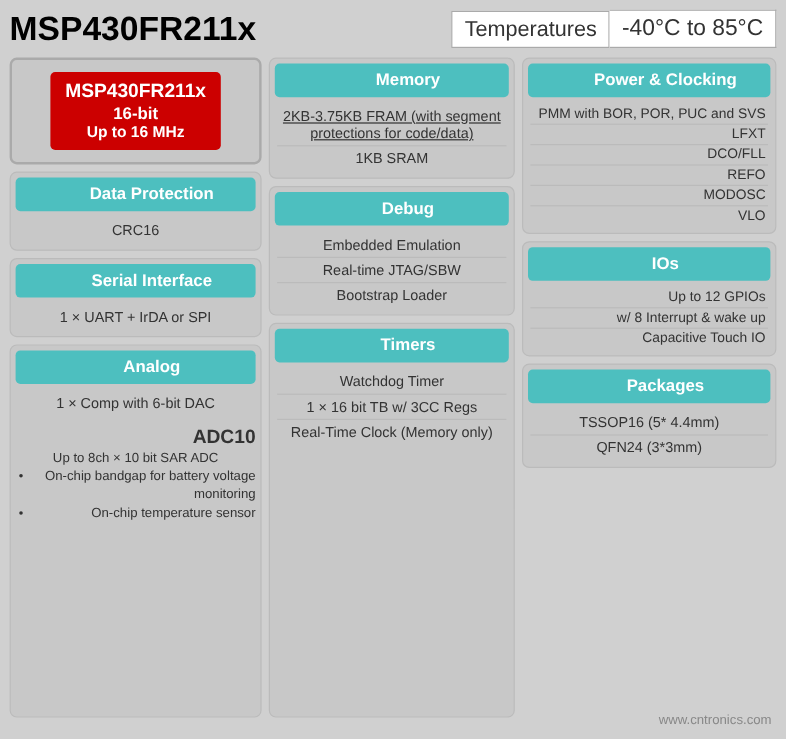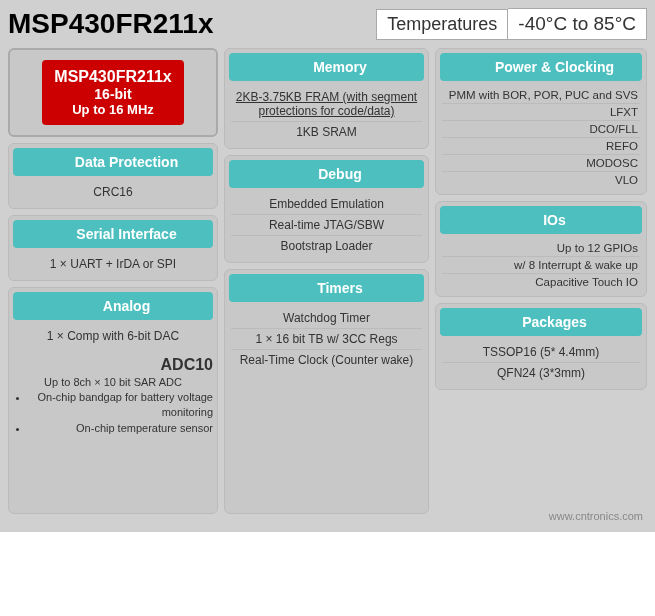--- a/index.html
+++ b/index.html
@@ -5,21 +5,21 @@
     * { box-sizing: border-box; margin: 0; padding: 0; }
     body {
       font-family: Arial, sans-serif;
       background: #fff;
       width: 655px;
       height: 616px;
       overflow: hidden;
     }
     .outer {
       width: 655px;
-      height: 532px;
+      height: 616px;
       background: #d0d0d0;
       padding: 8px;
       position: relative;
     }
     .header {
       display: flex;
       justify-content: space-between;
       align-items: center;
       margin-bottom: 8px;
     }
@@ -283,21 +283,21 @@
         </div>
       </div>
 
       <div class="card" style="flex:1;">
         <div class="card-header">
           <span class="card-header-text">Timers</span>
         </div>
         <div class="card-body">
           <div class="card-item">Watchdog Timer</div>
           <div class="card-item">1 × 16 bit TB w/ 3CC Regs</div>
-          <div class="card-item">Real-Time Clock (Counter wake)</div>
+          <div class="card-item">Real-Time Clock (Memory only)</div>
         </div>
       </div>
     </div>
 
     <div class="col3">
 
       <div class="card">
         <div class="card-header">
           <span class="card-header-text">Power &amp; Clocking</span>
         </div>

